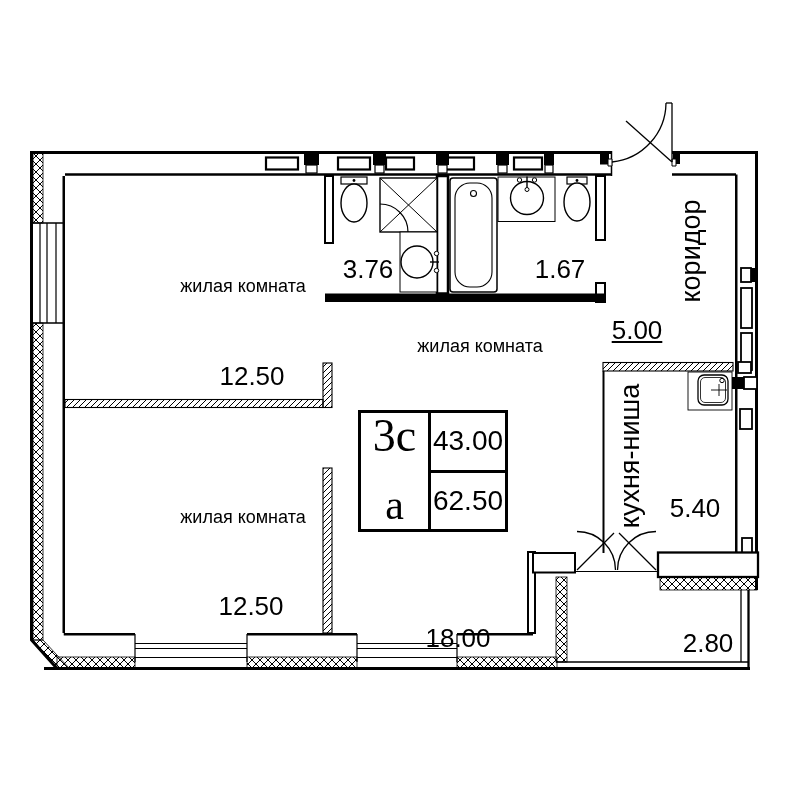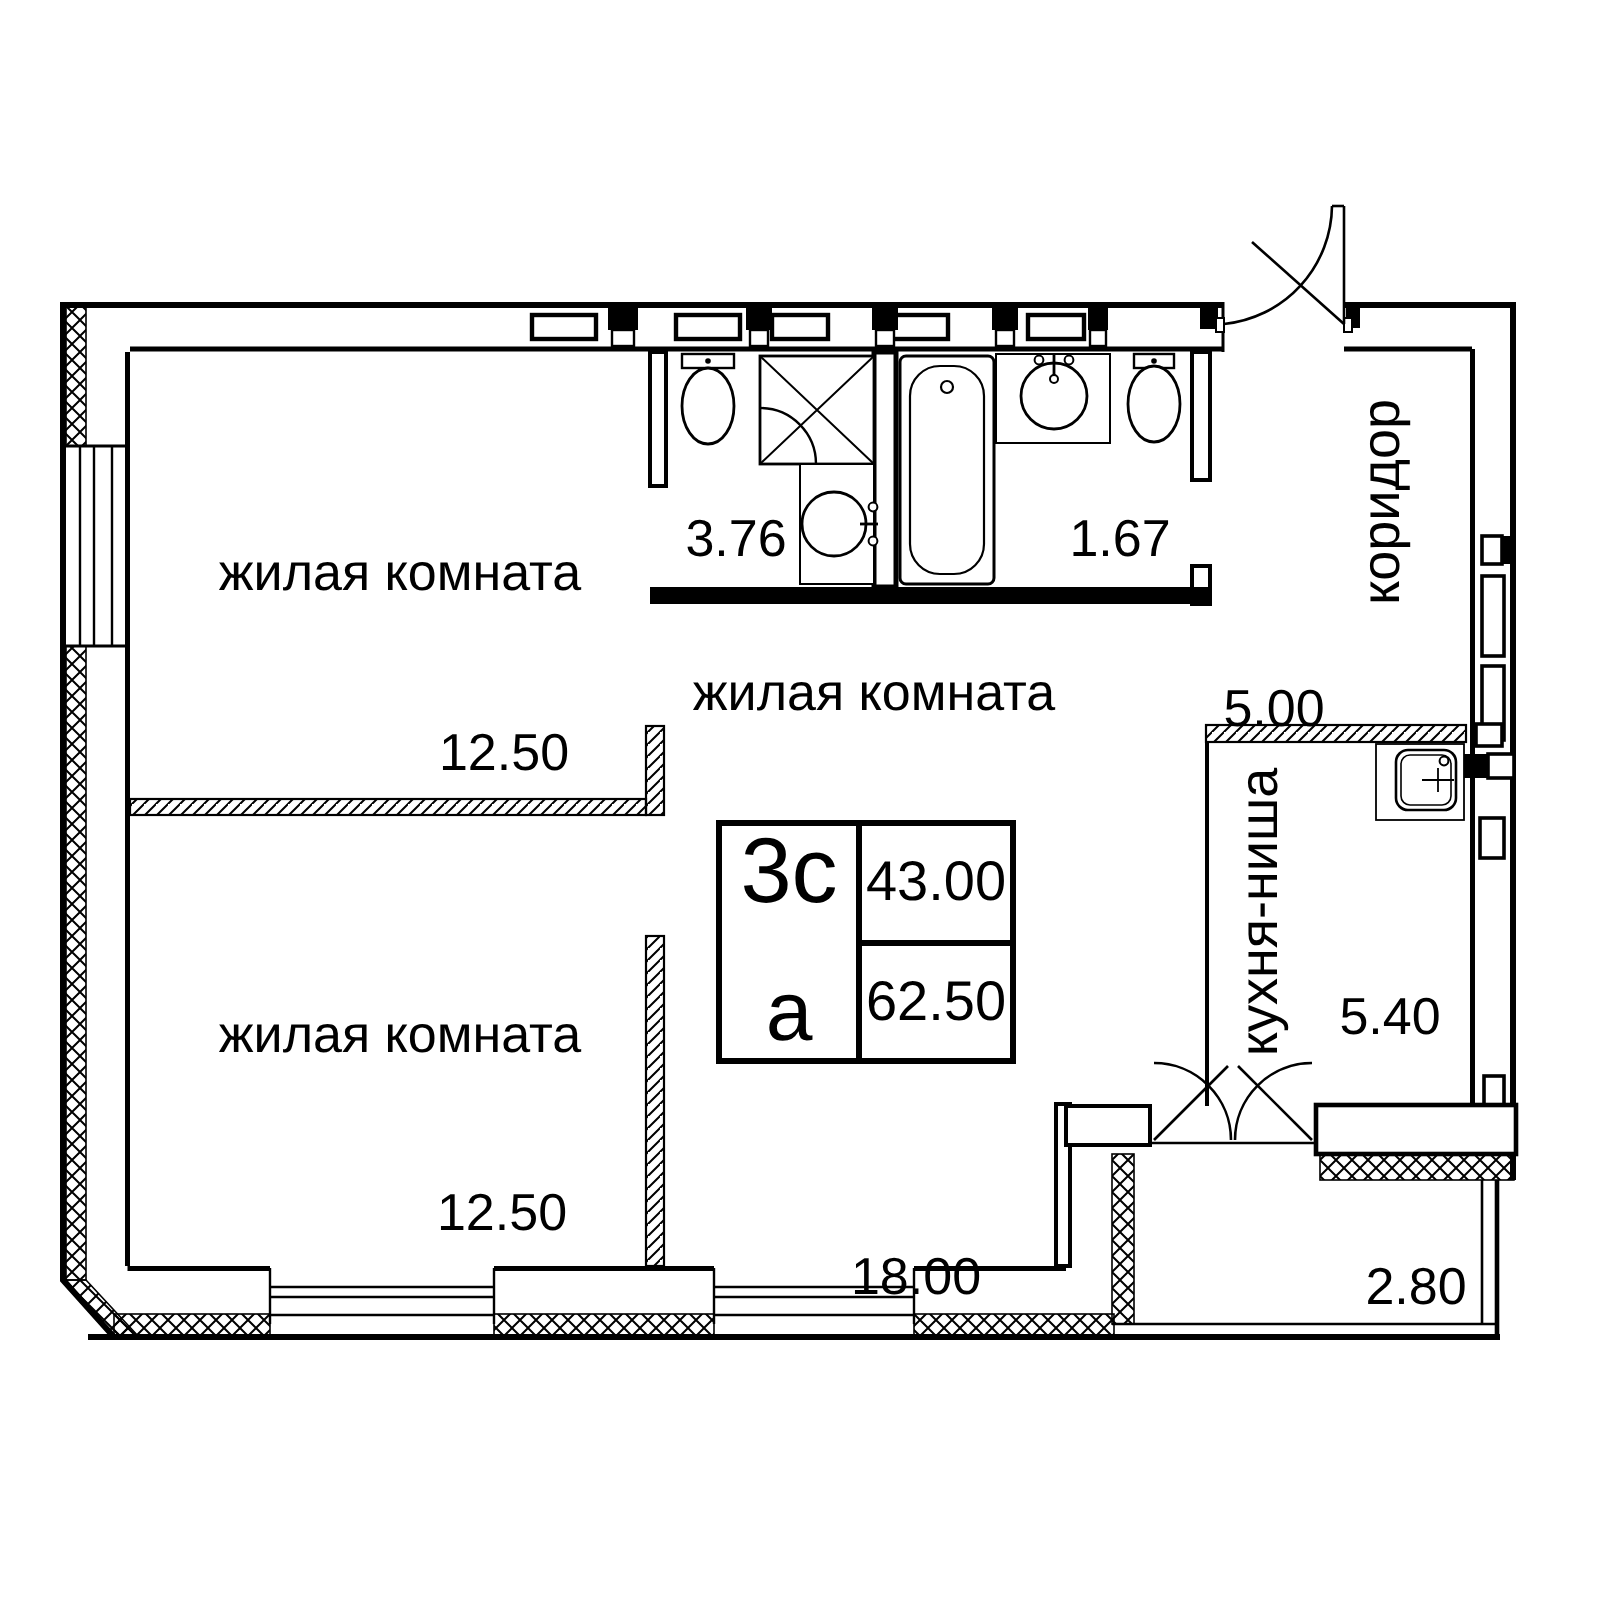--- a/index.html
+++ b/index.html
@@ -2,28 +2,28 @@
 <html><head>
 <meta charset="utf-8">
 <style>
   html,body{margin:0;padding:0;background:#fff;}
   .plan{position:relative;width:800px;height:800px;background:#ffffff;
         font-family:"Liberation Sans", sans-serif;color:#000;overflow:hidden;}
   .plan svg{position:absolute;left:0;top:0;}
   .lbl{position:absolute;transform:translate(-50%,-50%);white-space:nowrap;
        color:#000;line-height:1;}
   .lbl.rot{transform:translate(-50%,-50%) rotate(-90deg);}
-  .sz25{font-size:26px;}
+  .sz25{font-size:18px;margin-left:43px;}
   .sz26{font-size:26px;}
   .sz27{font-size:27px;}
   .legend{position:absolute;left:358px;top:410px;width:150px;height:122px;
           box-sizing:border-box;border:3px solid #000;background:#fff;display:flex;}
   .legend-left{width:70px;box-sizing:border-box;border-right:3px solid #000;
                display:flex;flex-direction:column;justify-content:space-between;
-               align-items:center;padding:1px 0 4px 0;}
+               align-items:center;padding:1px 0 4px 0;font-family:Liberation Serif, serif;}
   .legend-code{font-size:46px;line-height:0.95;}
   .legend-letter{font-size:42px;line-height:0.9;}
   .legend-right{flex:1;display:flex;flex-direction:column;}
   .legend-cell{flex:1;display:flex;align-items:center;justify-content:center;
                font-size:28px;border-bottom:3px solid #000;}
   .legend-cell:last-child{border-bottom:none;}
 </style>
 </head>
 <body>
 
@@ -220,21 +220,21 @@
 <div class="lbl sz25" style="left:437px;top:346px;">жилая комната</div>
 <div class="lbl sz26" style="left:458px;top:638px;">18.00</div>
 
 <div class="lbl sz25" style="left:200px;top:517px;">жилая комната</div>
 <div class="lbl sz26" style="left:251px;top:606px;">12.50</div>
 
 <div class="lbl sz26" style="left:368px;top:269px;">3.76</div>
 <div class="lbl sz26" style="left:560px;top:269px;">1.67</div>
 
 <div class="lbl sz27 rot" style="left:691px;top:251px;">коридор</div>
-<div class="lbl sz26" style="left:637px;top:354px;">5.00</div>
+<div class="lbl sz26" style="left:637px;top:330px;text-decoration:underline;">5.00</div>
 
 <div class="lbl sz27 rot" style="left:630px;top:456px;">кухня-ниша</div>
 <div class="lbl sz26" style="left:695px;top:508px;">5.40</div>
 
 <div class="lbl sz26" style="left:708px;top:643px;">2.80</div>
 
 <div class="legend">
   <div class="legend-left">
     <span class="legend-code">3с</span>
     <span class="legend-letter">а</span>

